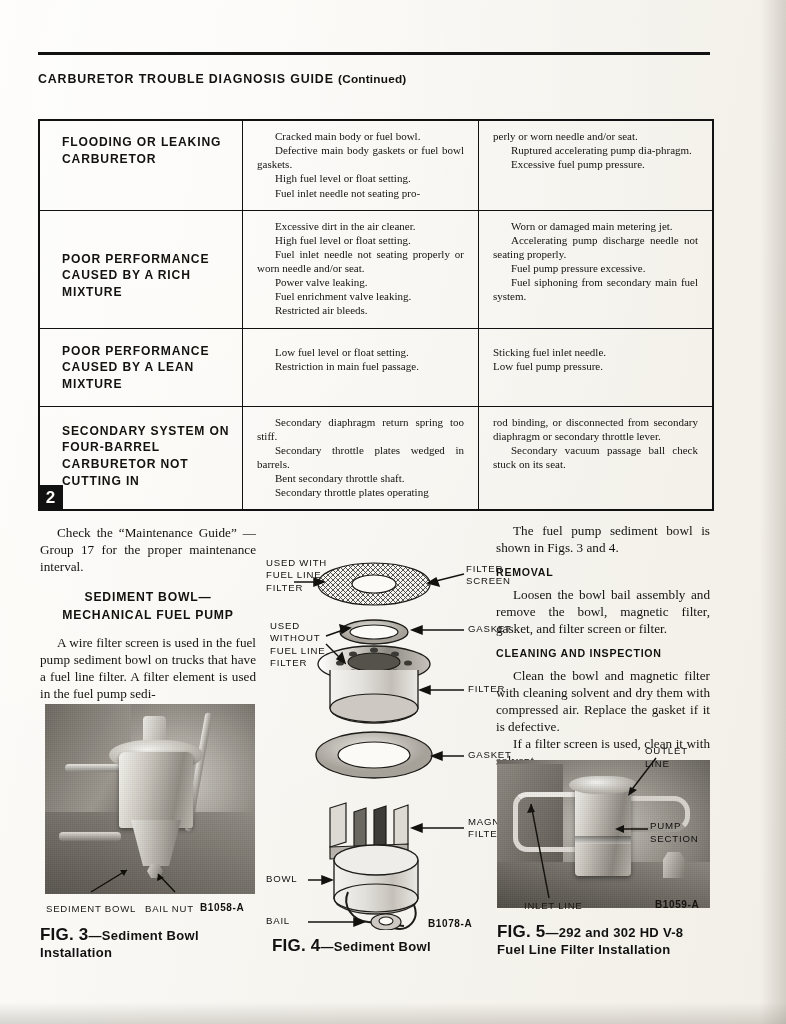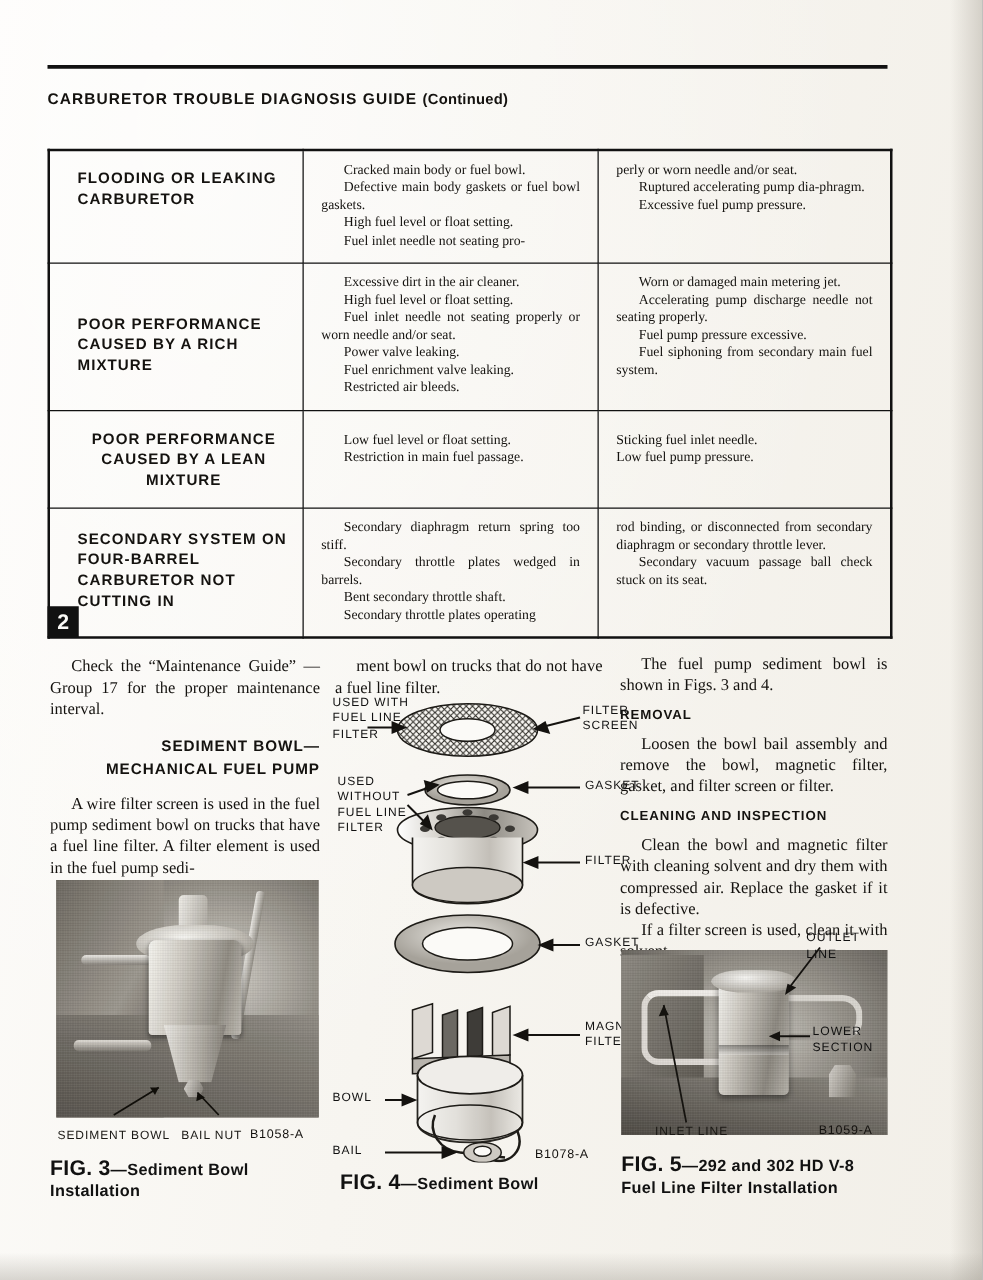--- a/index.html
+++ b/index.html
@@ -147,21 +147,21 @@
   .col1 { left: 40px;  top: 524px; width: 216px; }
   .col2 { left: 268px; top: 524px; width: 214px; }
   .col3 { left: 496px; top: 522px; width: 214px; }
   .subhead {
     font-family: "Liberation Sans", sans-serif;
     font-weight: bold;
     font-size: 12.2px;
     letter-spacing: .8px;
     line-height: 1.42;
     text-indent: 0 !important;
-    text-align: right;
+    text-align: center;
   }
   .subhead-sm {
     font-family: "Liberation Sans", sans-serif;
     font-weight: bold;
     font-size: 10.6px;
     letter-spacing: .75px;
     text-indent: 0 !important;
     text-align: left;
   }
   .sp-10 { height: 10px; }
@@ -232,21 +232,21 @@
 
   
   .photo-labels {
     position: absolute;
     font-family: "Liberation Sans", sans-serif;
     font-size: 9.6px; letter-spacing: .75px;
     white-space: nowrap; color: #1a1814;
   }
   .photo-code {
     font-family: "Liberation Sans", sans-serif;
-    font-size: 10px; font-weight: normal; letter-spacing: .6px;
+    font-size: 10px; font-weight: bold; letter-spacing: .6px;
     position: absolute; white-space: nowrap;
   }
 
   
   .fig4 { position: absolute; left: 268px; top: 560px; width: 222px; height: 370px; }
   .f4label {
     position: absolute;
     font-family: "Liberation Sans", sans-serif;
     font-size: 9.6px; letter-spacing: .8px;
     line-height: 1.28; white-space: nowrap; color: #111;
@@ -378,21 +378,21 @@
             <div class="body-cell">
               <p>Worn or damaged main metering jet.</p>
               <p>Accelerating pump discharge needle not seating properly.</p>
               <p>Fuel pump pressure excessive.</p>
               <p>Fuel siphoning from secondary main fuel system.</p>
             </div>
           </td>
         </tr>
         <tr>
           <td class="col-sym">
-            <div class="sym-cell" style="padding-top:14px;text-align:center;">
+            <div class="sym-cell" style="padding-top:14px;">
               <span>POOR PERFORMANCE CAUSED BY A LEAN MIXTURE</span>
             </div>
           </td>
           <td class="col-a">
             <div class="body-cell" style="padding-top:16px;">
               <p>Low fuel level or float setting.</p>
               <p>Restriction in main fuel passage.</p>
             </div>
           </td>
           <td class="col-b">
@@ -432,23 +432,20 @@
 
     <div class="col col1">
       <p>Check the “Maintenance Guide” — Group 17 for the proper maintenance interval.</p>
       <div class="sp-14"></div>
       <p class="subhead">SEDIMENT BOWL—</p>
       <p class="subhead">MECHANICAL FUEL PUMP</p>
       <div class="sp-10"></div>
       <p>A wire filter screen is used in the fuel pump sediment bowl on trucks that have a fuel line filter. A filter element is used in the fuel pump sedi-</p>
     </div>
 
-    <div class="col col2">
-      <p>ment bowl on trucks that do not have a fuel line filter.</p>
-    </div>
 
     <div class="col col3">
       <p>The fuel pump sediment bowl is shown in Figs. 3 and 4.</p>
       <div class="sp-10"></div>
       <p class="subhead-sm">REMOVAL</p>
       <div class="sp-6"></div>
       <p>Loosen the bowl bail assembly and remove the bowl, magnetic filter, gasket, and filter screen or filter.</p>
       <div class="sp-10"></div>
       <p class="subhead-sm">CLEANING AND INSPECTION</p>
       <div class="sp-6"></div>
@@ -635,21 +632,21 @@
     </div>
     <div class="f5label" style="left:645px; top:745px;">
       <div>OUTLET</div>
       <div>LINE</div>
     </div>
     <svg style="position:absolute; left:600px; top:756px;" width="70" height="48">
       <line x1="56" y1="2" x2="30" y2="36" stroke="#14120f" stroke-width="1.5"></line>
       <polygon points="28,40 37,34 30,31" fill="#14120f"></polygon>
     </svg>
     <div class="f5label" style="left:650px; top:820px; text-align:left;">
-      <div>LOWER</div>
+      <div>PUMP</div>
       <div>SECTION</div>
     </div>
     <svg style="position:absolute; left:610px; top:822px;" width="42" height="14">
       <line x1="38" y1="7" x2="10" y2="7" stroke="#14120f" stroke-width="1.5"></line>
       <polygon points="5,7 14,3 14,11" fill="#14120f"></polygon>
     </svg>
     <div class="photo-labels" style="left:524px; top:900px;">INLET  LINE</div>
     <div class="photo-code" style="left:655px; top:899px;">B1059-A</div>
 
     <div class="figcap" style="left:497px; top:922px; width:230px;">

